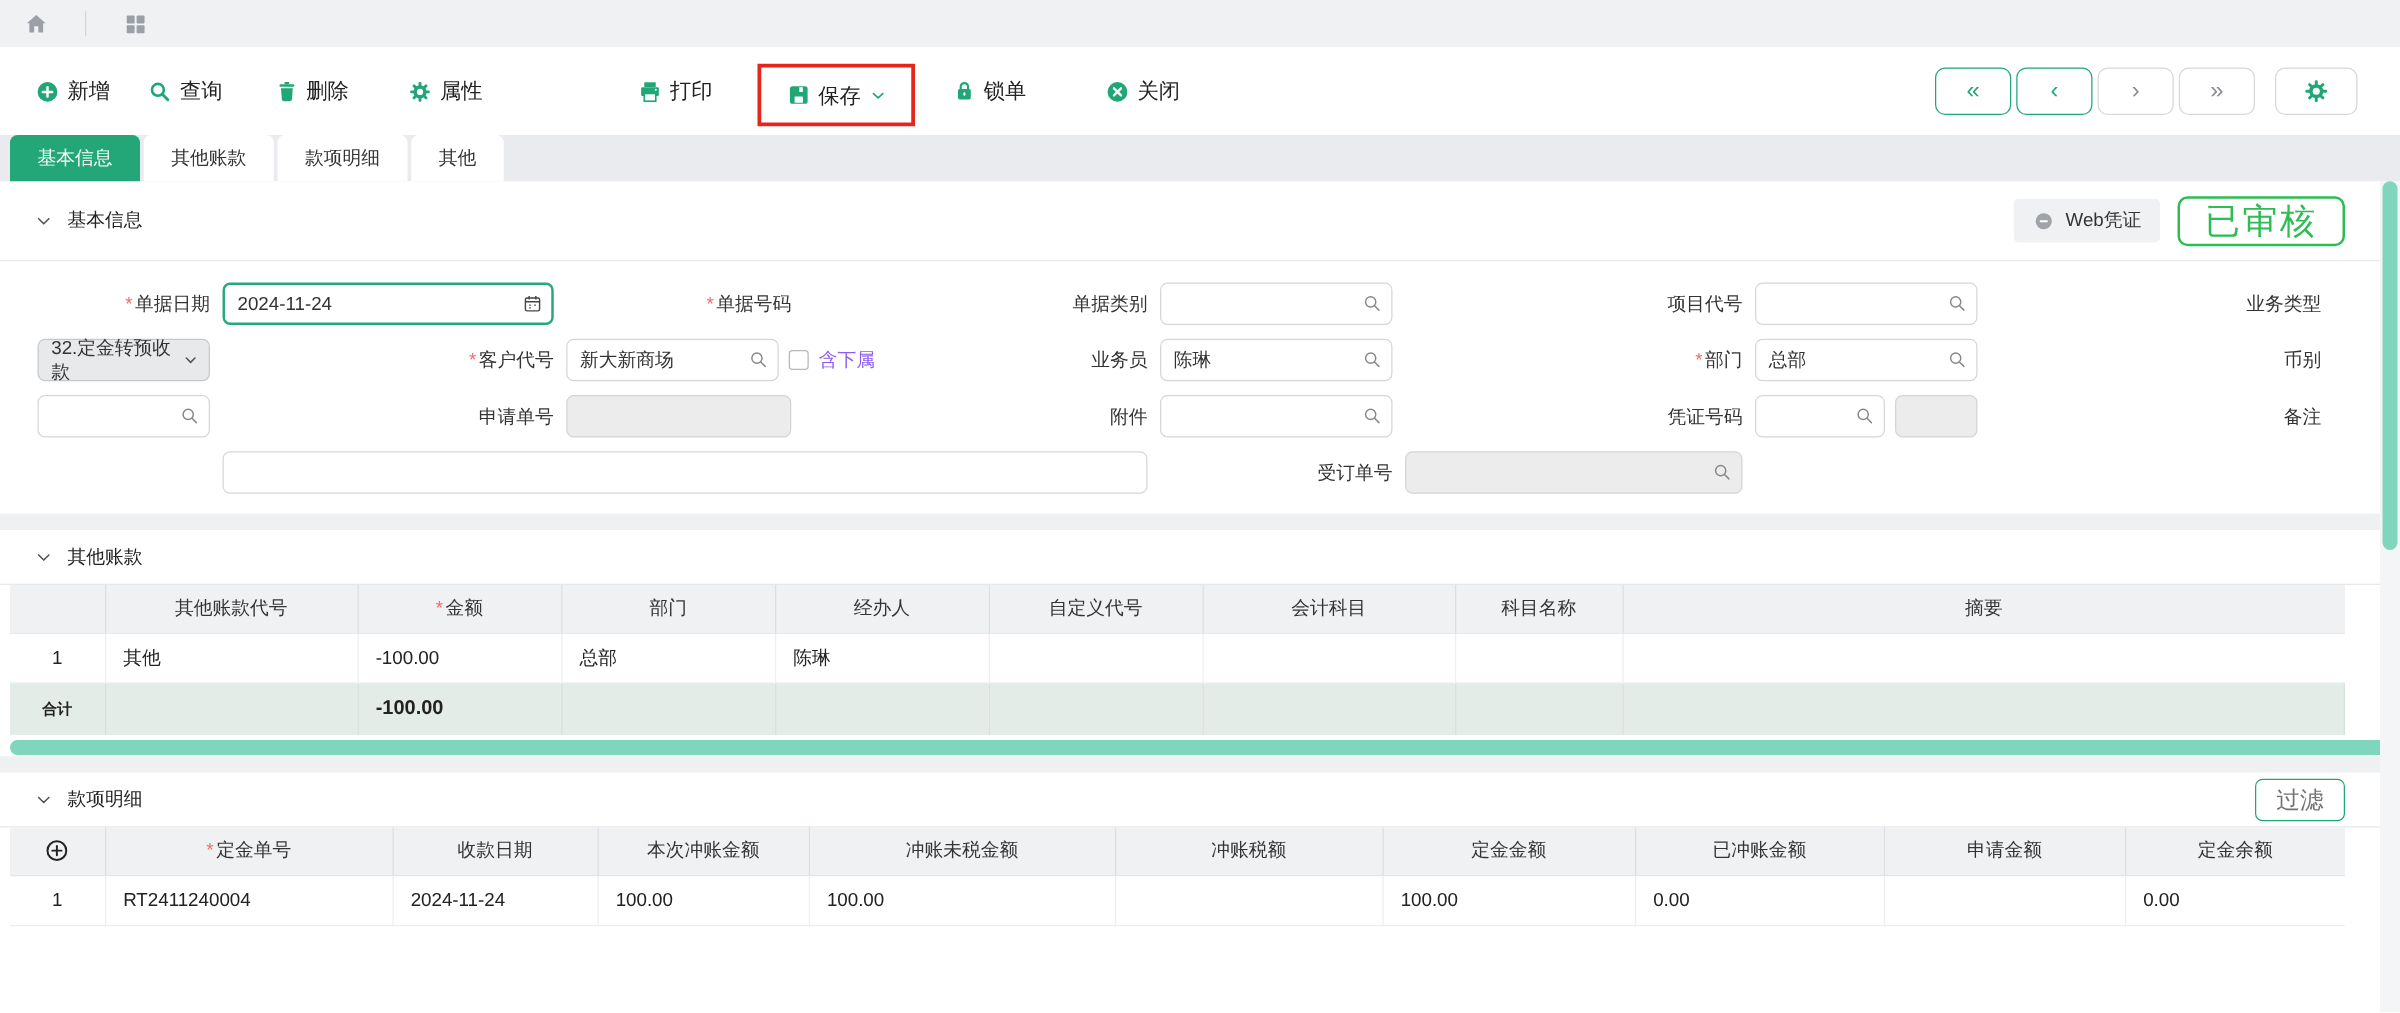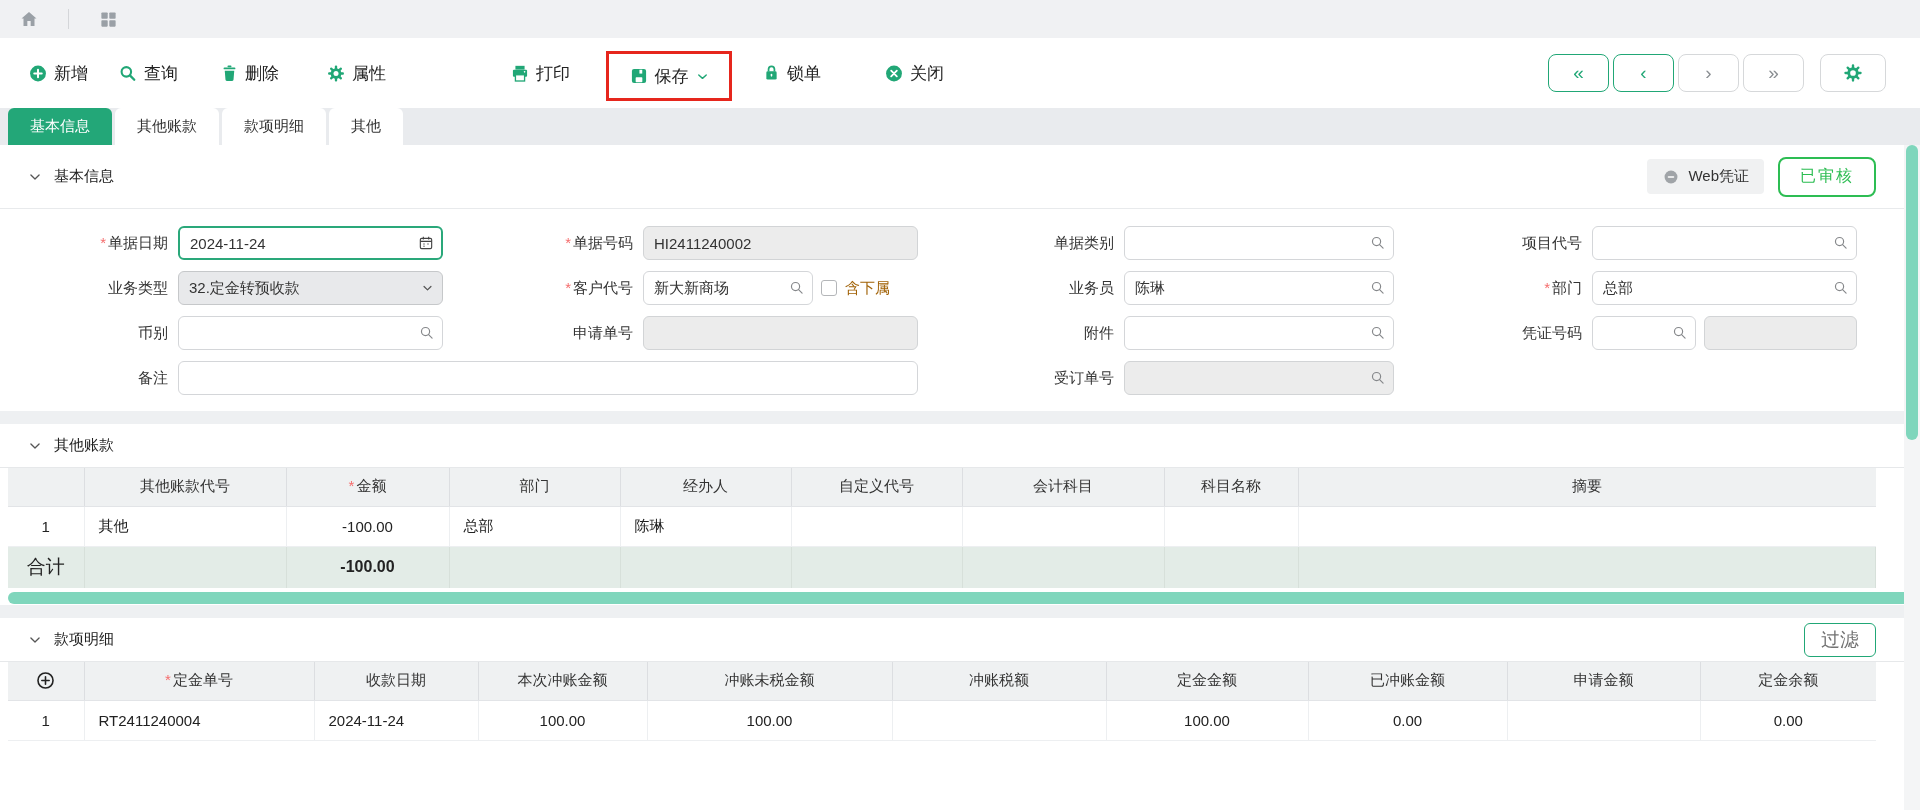--- a/index.html
+++ b/index.html
@@ -42,53 +42,53 @@
     border-bottom:1px solid #e8eaec; }
   .sec-head .chev { margin-right:12px; display:flex; cursor:pointer; }
   .sec-head .sec-title { font-size:15px; color:#222; }
   .sec-head.slim { height:44px; border-bottom:1px solid #e6e8ea; }
   .spacer { height:13px; background:#eef0f2; }
 
   .head-right { margin-left:auto; display:flex; align-items:center; gap:14px; }
   .webv-btn { height:35px; background:#f0f1f2; border-radius:4px; display:flex; align-items:center;
     gap:8px; padding:0 15px; font-size:15px; color:#333; cursor:pointer; }
   .approved { height:40px; border:2px solid #2dbd53; border-radius:8px; color:#2dbd53;
-    font-size:16px; display:flex; align-items:center; padding:0 20px; letter-spacing:2px; }
+    font-size:28px; display:flex; align-items:center; padding:0 20px; letter-spacing:2px; }
   .filter-btn { margin-left:auto; height:34px; border:1px solid #21a776; border-radius:6px; color:#737373;
     background:#fff; font-size:19px; padding:0 16px; display:flex; align-items:center; cursor:pointer; }
 
   
   .form { padding:17px 0 16px 30px; display:grid;
     grid-template-columns:138px 265px 180px 275px 186px 270px 178px 265px;
     column-gap:10px; row-gap:11px; align-items:center; }
   .flabel { text-align:right; font-size:15px; color:#333; white-space:nowrap; }
   .req { color:#f56c6c; margin-right:2px; }
   .field { position:relative; height:34px; border:1px solid #d4d6d9; border-radius:6px; background:#fff;
     display:flex; align-items:center; padding:0 30px 0 10px; font-size:15px; color:#333; cursor:text; }
   .field.noicon { padding-right:10px; }
   .field.focused { border:2px solid #2aa87a; }
   .field.disabled { background:#ececec; border-color:#d2d4d6; cursor:default; }
   .field.dropdown { background:#e8e9eb; border-color:#c6c8ca; cursor:pointer; }
   .field .ricon { position:absolute; right:7px; top:50%; transform:translateY(-50%); display:flex; }
   .cellflex { display:flex; align-items:center; gap:8px; }
   .checkbox { width:16px; height:16px; border:1px solid #b4b6b9; border-radius:3px; background:#fff; cursor:pointer; flex:none; }
-  .cb-label { font-size:15px; color:#a16207; white-space:nowrap; }
+  .cb-label { font-size:15px; color:#8b5cf6; white-space:nowrap; }
 
   
   table.grid { table-layout:fixed; border-collapse:collapse; margin-left:8px; width:1868px; }
   .grid th { background:#eff1f2; height:38px; font-weight:400; font-size:15px; color:#333;
     border-right:1px solid #dcdee1; border-bottom:1px solid #e2e4e7; text-align:center; }
   .grid th:last-child { border-right:none; }
   .grid td { height:40px; font-size:15px; color:#222; border-right:1px solid #edeff1;
     border-bottom:1px solid #edeff1; padding:0 14px; background:#fff; }
   .grid td:last-child { border-right:none; }
   .grid td.c { text-align:center; padding:0 4px; }
-  .grid td.r { text-align:center; }
+  .grid td.r { text-align:left; }
   .grid tr.total td { background:#e3ece7; border-right:1px solid #d7e0da; border-bottom:none; height:42px; }
-  .grid tr.total .tlabel { font-weight:normal; font-size:19px; }
+  .grid tr.total .tlabel { font-weight:bold; font-size:12px; }
   .grid tr.total .tval { font-weight:bold; font-size:16px; }
   .hscroll { margin:3px 8px 0 8px; height:14px; display:flex; align-items:center; }
   .hscroll .thumb { height:12px; width:100%; border-radius:7px; background:#7fd6bc; cursor:pointer; }
 
   
   .vscroll { position:absolute; top:145px; right:0; width:16px; height:665px; background:#f4f5f6; }
   .vscroll .thumb { position:absolute; top:0; left:2px; width:12px; height:295px; border-radius:7px;
     background:#7fd6bc; cursor:pointer; }
 </style>
 </head>
@@ -252,23 +252,20 @@
       <span>2024-11-24</span>
       <span class="ricon">
         <svg width="16" height="16" viewBox="0 0 24 24" fill="none" stroke="#444" stroke-width="1.7">
             <rect x="3.5" y="5" width="17" height="15.5" rx="2"></rect>
             <path d="M3.5 9.5h17M8 2.8v4M16 2.8v4"></path>
             <path d="M8 13.5h2M8 16.8h2M14 13.5h2" stroke-width="1.5"></path>
           </svg>
       </span>
     </div>
     <div class="flabel"><span class="req">*</span><span>单据号码</span></div>
-    <div class="field disabled noicon">
-      <span>HI2411240002</span>
-    </div>
     <div class="flabel"><span>单据类别</span></div>
     <div class="field">
       <span></span>
       <span class="ricon">
           <svg width="16" height="16" viewBox="0 0 22 22" fill="none" stroke="#85878a" stroke-width="1.6">
             <circle cx="9" cy="9" r="5.6"></circle>
             <path d="M13.2 13.2 18 18" stroke-linecap="round"></path>
           </svg>
         </span>
     </div>

